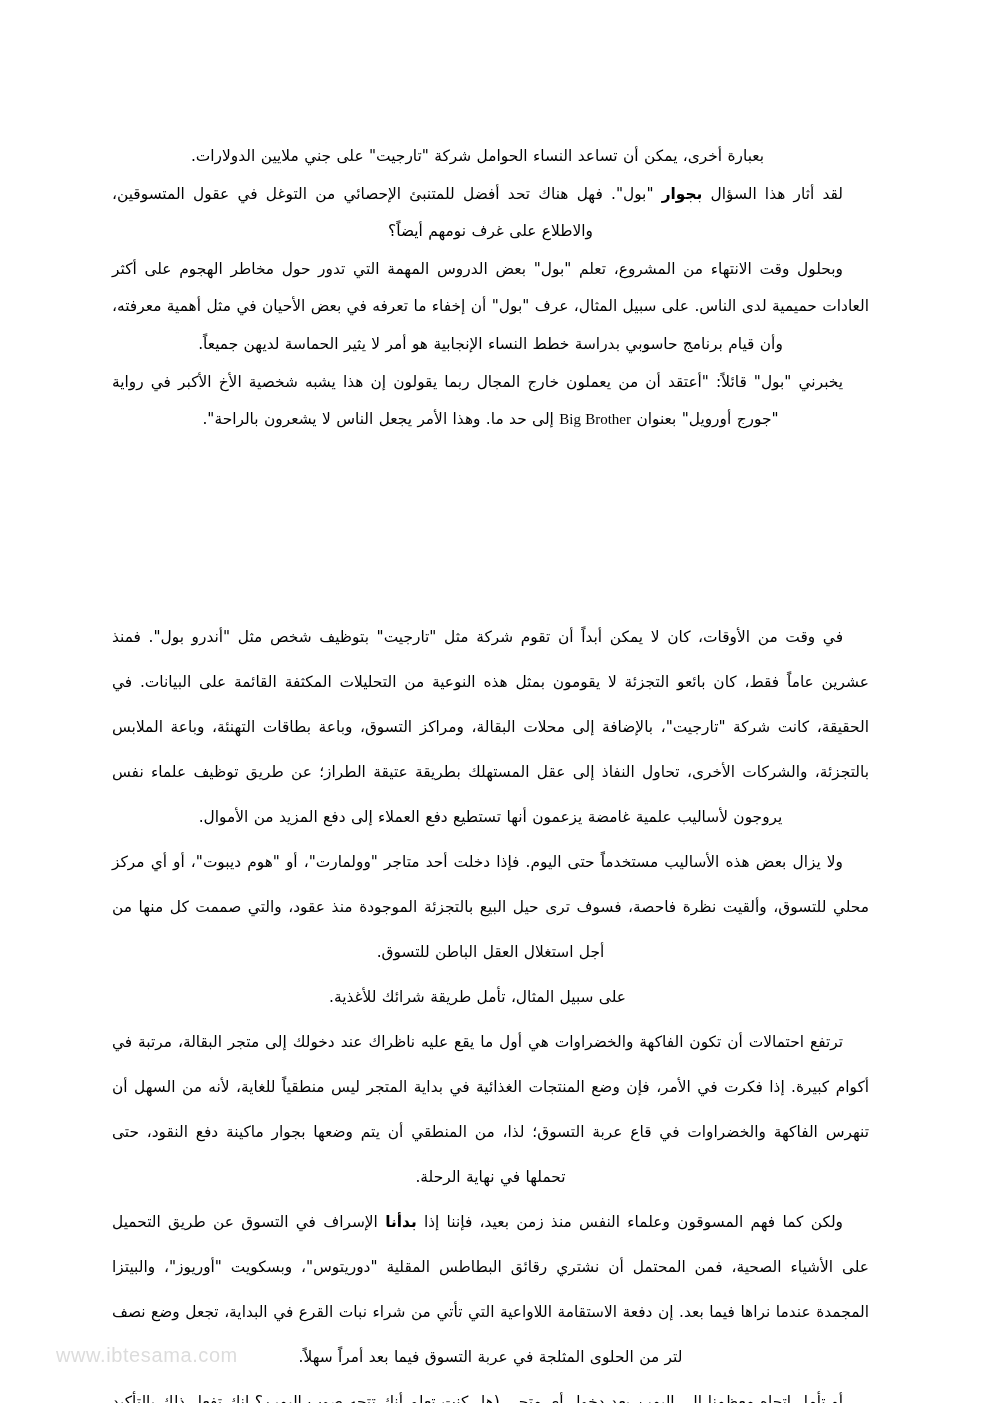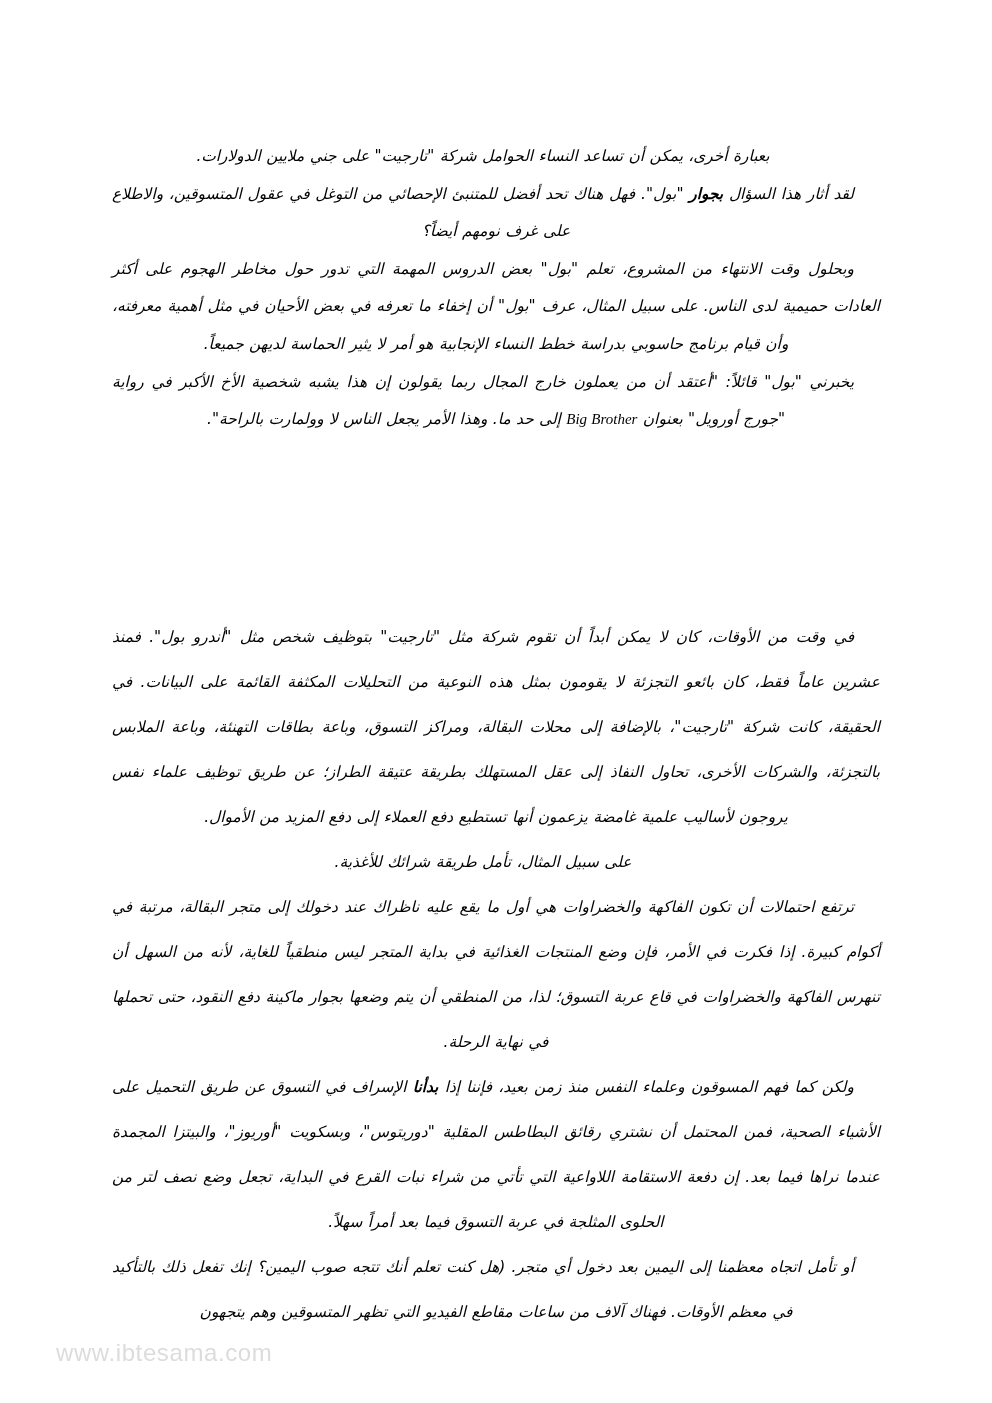--- a/index.html
+++ b/index.html
@@ -23,75 +23,75 @@
     left: 112px;
     width: 768px;
   }
   .block {
     direction: rtl;
     text-align: justify;
     text-align-last: center;
     unicode-bidi: embed;
   }
   .para {
-    margin: 0 0 0 0;
+    margin: 0 11px 0 0;
     direction: rtl;
     text-align: justify;
     text-justify: inter-word;
     color: #000000;
     font-size: 15.4px;
     line-height: 37.6px;
     text-indent: 26px;
     letter-spacing: 0px;
     word-spacing: 0.5px;
-    font-style: italic;
   }
   .para:last-child { margin-bottom: 0; }
   .bold { font-weight: bold; }
   .latin {
     font-family: "Liberation Serif", "DejaVu Serif", serif;
     font-size: 15px;
     direction: ltr;
     unicode-bidi: embed;
   }
   .gap {
     height: 176px;
   }
   .watermark {
     position: absolute;
     left: 56px;
     bottom: 36px;
     font-family: "Liberation Sans", "DejaVu Sans", sans-serif;
-    font-size: 24px;
+    font-size: 20px;
     color: #dcdcdc;
     letter-spacing: 0.6px;
     white-space: nowrap;
     user-select: none;
   }
   
   .block-two .para { line-height: 45px; }
 </style>
 </head>
 <body>
 
 <div class="page">
 
   <div class="text-column">
 
     <div class="block block-one">
       <p class="para">بعبارة أخرى، يمكن أن تساعد النساء الحوامل شركة "تارجيت" على جني ملايين الدولارات.</p>
       <p class="para"><span>لقد أثار هذا السؤال </span><span class="bold">بجوار</span><span> "بول". فهل هناك تحد أفضل للمتنبئ الإحصائي من التوغل في عقول المتسوقين، والاطلاع على غرف نومهم أيضاً؟</span></p>
       <p class="para">وبحلول وقت الانتهاء من المشروع، تعلم "بول" بعض الدروس المهمة التي تدور حول مخاطر الهجوم على أكثر العادات حميمية لدى الناس. على سبيل المثال، عرف "بول" أن إخفاء ما تعرفه في بعض الأحيان في مثل أهمية معرفته، وأن قيام برنامج حاسوبي بدراسة خطط النساء الإنجابية هو أمر لا يثير الحماسة لديهن جميعاً.</p>
-      <p class="para"><span>يخبرني "بول" قائلاً: "أعتقد أن من يعملون خارج المجال ربما يقولون إن هذا يشبه شخصية الأخ الأكبر في رواية "جورج أورويل" بعنوان </span><span class="latin">Big Brother</span><span> إلى حد ما. وهذا الأمر يجعل الناس لا وولمارت بالراحة".</span></p>
+      <p class="para"><span>يخبرني "بول" قائلاً: "أعتقد أن من يعملون خارج المجال ربما يقولون إن هذا يشبه شخصية الأخ الأكبر في رواية "جورج أورويل" بعنوان </span><span class="latin">Big Brother</span><span> إلى حد ما. وهذا الأمر يجعل الناس لا يشعرون بالراحة".</span></p>
     </div>
 
     <div class="gap"></div>
 
     <div class="block block-two">
       <p class="para">في وقت من الأوقات، كان لا يمكن أبداً أن تقوم شركة مثل "تارجيت" بتوظيف شخص مثل "أندرو بول". فمنذ عشرين عاماً فقط، كان بائعو التجزئة لا يقومون بمثل هذه النوعية من التحليلات المكثفة القائمة على البيانات. في الحقيقة، كانت شركة "تارجيت"، بالإضافة إلى محلات البقالة، ومراكز التسوق، وباعة بطاقات التهنئة، وباعة الملابس بالتجزئة، والشركات الأخرى، تحاول النفاذ إلى عقل المستهلك بطريقة عتيقة الطراز؛ عن طريق توظيف علماء نفس يروجون لأساليب علمية غامضة يزعمون أنها تستطيع دفع العملاء إلى دفع المزيد من الأموال.</p>
+      <p class="para">ولا يزال بعض هذه الأساليب مستخدماً حتى اليوم. فإذا دخلت أحد متاجر "وولمارت"، أو "هوم ديبوت"، أو أي مركز محلي للتسوق، وألقيت نظرة فاحصة، فسوف ترى حيل البيع بالتجزئة الموجودة منذ عقود، والتي صممت كل منها من أجل استغلال العقل الباطن للتسوق.</p>
       <p class="para">على سبيل المثال، تأمل طريقة شرائك للأغذية.</p>
       <p class="para">ترتفع احتمالات أن تكون الفاكهة والخضراوات هي أول ما يقع عليه ناظراك عند دخولك إلى متجر البقالة، مرتبة في أكوام كبيرة. إذا فكرت في الأمر، فإن وضع المنتجات الغذائية في بداية المتجر ليس منطقياً للغاية، لأنه من السهل أن تنهرس الفاكهة والخضراوات في قاع عربة التسوق؛ لذا، من المنطقي أن يتم وضعها بجوار ماكينة دفع النقود، حتى تحملها في نهاية الرحلة.</p>
       <p class="para"><span>ولكن كما فهم المسوقون وعلماء النفس منذ زمن بعيد، فإننا إذا </span><span class="bold">بدأنا</span><span> الإسراف في التسوق عن طريق التحميل على الأشياء الصحية، فمن المحتمل أن نشتري رقائق البطاطس المقلية "دوريتوس"، وبسكويت "أوريوز"، والبيتزا المجمدة عندما نراها فيما بعد. إن دفعة الاستقامة اللاواعية التي تأتي من شراء نبات القرع في البداية، تجعل وضع نصف لتر من الحلوى المثلجة في عربة التسوق فيما بعد أمراً سهلاً.</span></p>
       <p class="para">أو تأمل اتجاه معظمنا إلى اليمين بعد دخول أي متجر. (هل كنت تعلم أنك تتجه صوب اليمين؟ إنك تفعل ذلك بالتأكيد في معظم الأوقات. فهناك آلاف من ساعات مقاطع الفيديو التي تظهر المتسوقين وهم يتجهون</p>
     </div>
 
   </div>
 
   <div class="watermark">www.ibtesama.com</div>
 

